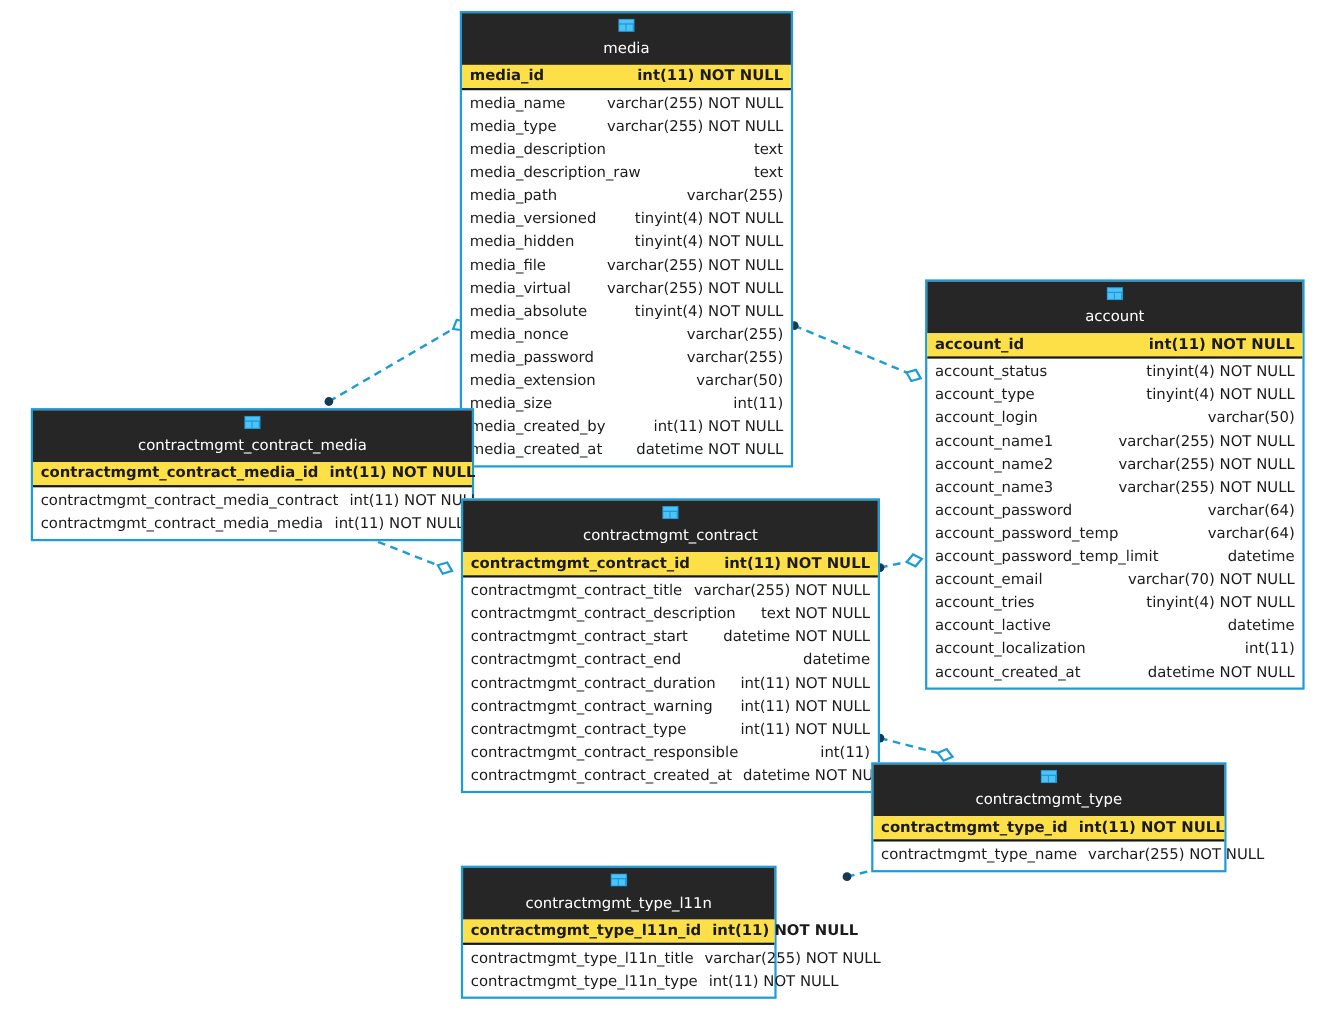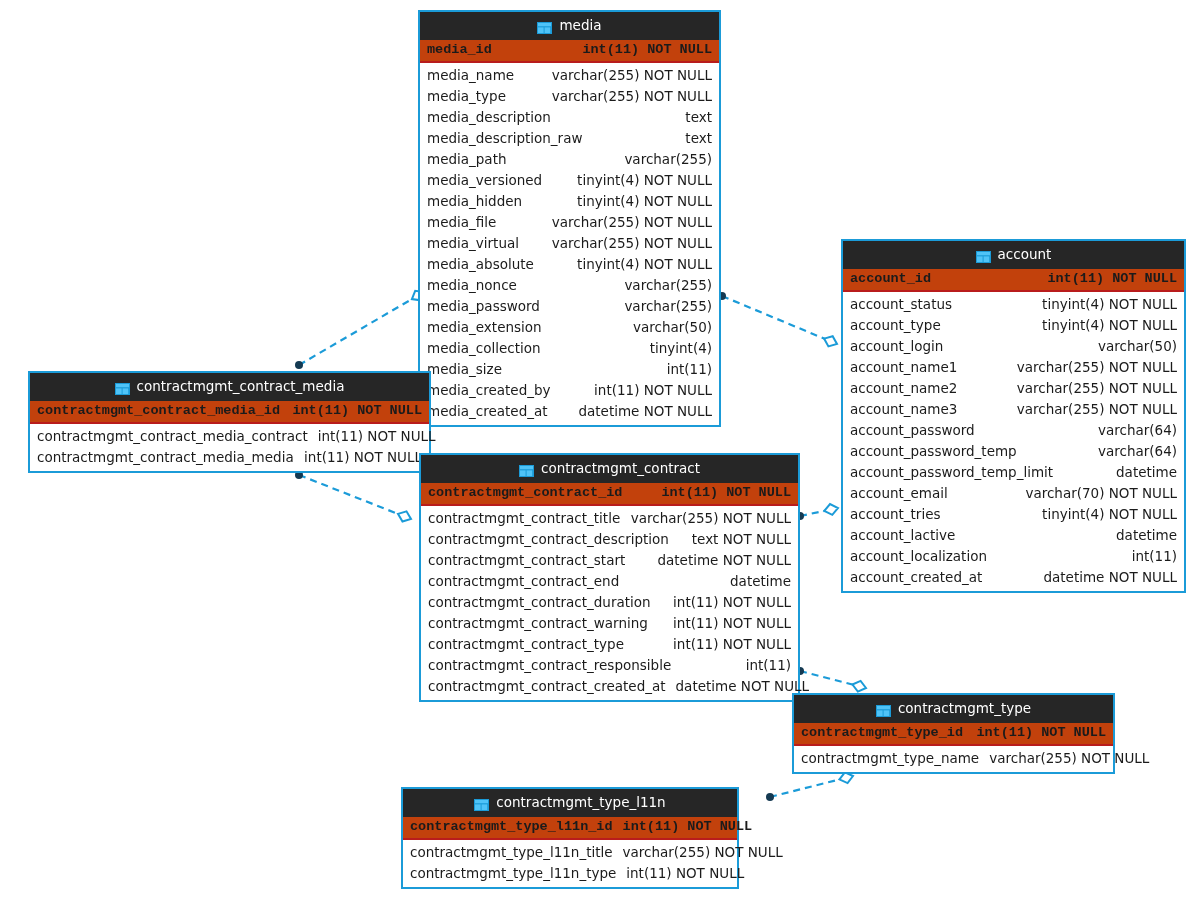--- a/index.html
+++ b/index.html
@@ -36,37 +36,37 @@
     box-shadow: 0 0 0 0 rgba(0,0,0,0);
   }
   .entity-header {
     background: #262626;
     color: #ffffff;
     font-size: 13.5px;
     line-height: 17px;
     padding: 5px 6px 6px 6px;
     text-align: center;
     display: flex;
-    align-items: flex-end;
+    align-items: center;
     justify-content: center;
     gap: 7px;
     white-space: nowrap;
+    flex-direction: column;
   }
   .tbl-icon {
     display: inline-block;
     width: 15px;
     height: 12px;
     position: relative;
     flex: 0 0 auto;
   }
   .tbl-icon svg { display: block; }
   .pk-block {
-    border-bottom: 2px solid #b91c1c;
-    background: #c2410c;
-    font-family: Liberation Mono, monospace;
+    border-bottom: 2px solid #0f172a;
+    background: #fde047;
   }
   .field {
     display: flex;
     align-items: baseline;
     justify-content: space-between;
     padding: 2px 7px 3px 7px;
     font-size: 13.5px;
     line-height: 16px;
     color: #1b1b1b;
     white-space: nowrap;
@@ -180,38 +180,34 @@
           </div>
           <div class="field">
             <span class="fname">media_password</span>
             <span class="ftype">varchar(255)</span>
           </div>
           <div class="field">
             <span class="fname">media_extension</span>
             <span class="ftype">varchar(50)</span>
           </div>
           <div class="field">
-            <span class="fname">media_collection</span>
-            <span class="ftype">tinyint(4)</span>
-          </div>
-          <div class="field">
             <span class="fname">media_size</span>
             <span class="ftype">int(11)</span>
           </div>
           <div class="field">
             <span class="fname">media_created_by</span>
             <span class="ftype">int(11) NOT NULL</span>
           </div>
           <div class="field">
             <span class="fname">media_created_at</span>
             <span class="ftype">datetime NOT NULL</span>
           </div>
         </div>
       </div>
-      <div class="entity" style="left: 841px; top: 239px; width: 345px;">
+      <div class="entity" style="left: 841px; top: 254px; width: 345px;">
         <div class="entity-header">
           <span class="tbl-icon">
             <svg width="15" height="12" viewBox="0 0 15 12" xmlns="http://www.w3.org/2000/svg">
               <rect x="0" y="0" width="15" height="12" fill="#1b9bd8"></rect>
               <rect x="1" y="1" width="13" height="3.2" fill="#4fc3f7"></rect>
               <rect x="1" y="5.4" width="5.6" height="5.6" fill="#4fc3f7"></rect>
               <rect x="7.6" y="5.4" width="5.6" height="5.6" fill="#4fc3f7"></rect>
             </svg>
           </span>
           <span>account</span>
@@ -385,21 +381,21 @@
             <span class="ftype">int(11) NOT NULL</span>
           </div>
         </div>
         <div class="body-block">
           <div class="field">
             <span class="fname">contractmgmt_type_name</span>
             <span class="ftype">varchar(255) NOT NULL</span>
           </div>
         </div>
       </div>
-      <div class="entity" style="left: 401px; top: 787px; width: 338px;">
+      <div class="entity" style="left: 419px; top: 787px; width: 287px;">
         <div class="entity-header">
           <span class="tbl-icon">
             <svg width="15" height="12" viewBox="0 0 15 12" xmlns="http://www.w3.org/2000/svg">
               <rect x="0" y="0" width="15" height="12" fill="#1b9bd8"></rect>
               <rect x="1" y="1" width="13" height="3.2" fill="#4fc3f7"></rect>
               <rect x="1" y="5.4" width="5.6" height="5.6" fill="#4fc3f7"></rect>
               <rect x="7.6" y="5.4" width="5.6" height="5.6" fill="#4fc3f7"></rect>
             </svg>
           </span>
           <span>contractmgmt_type_l11n</span>

